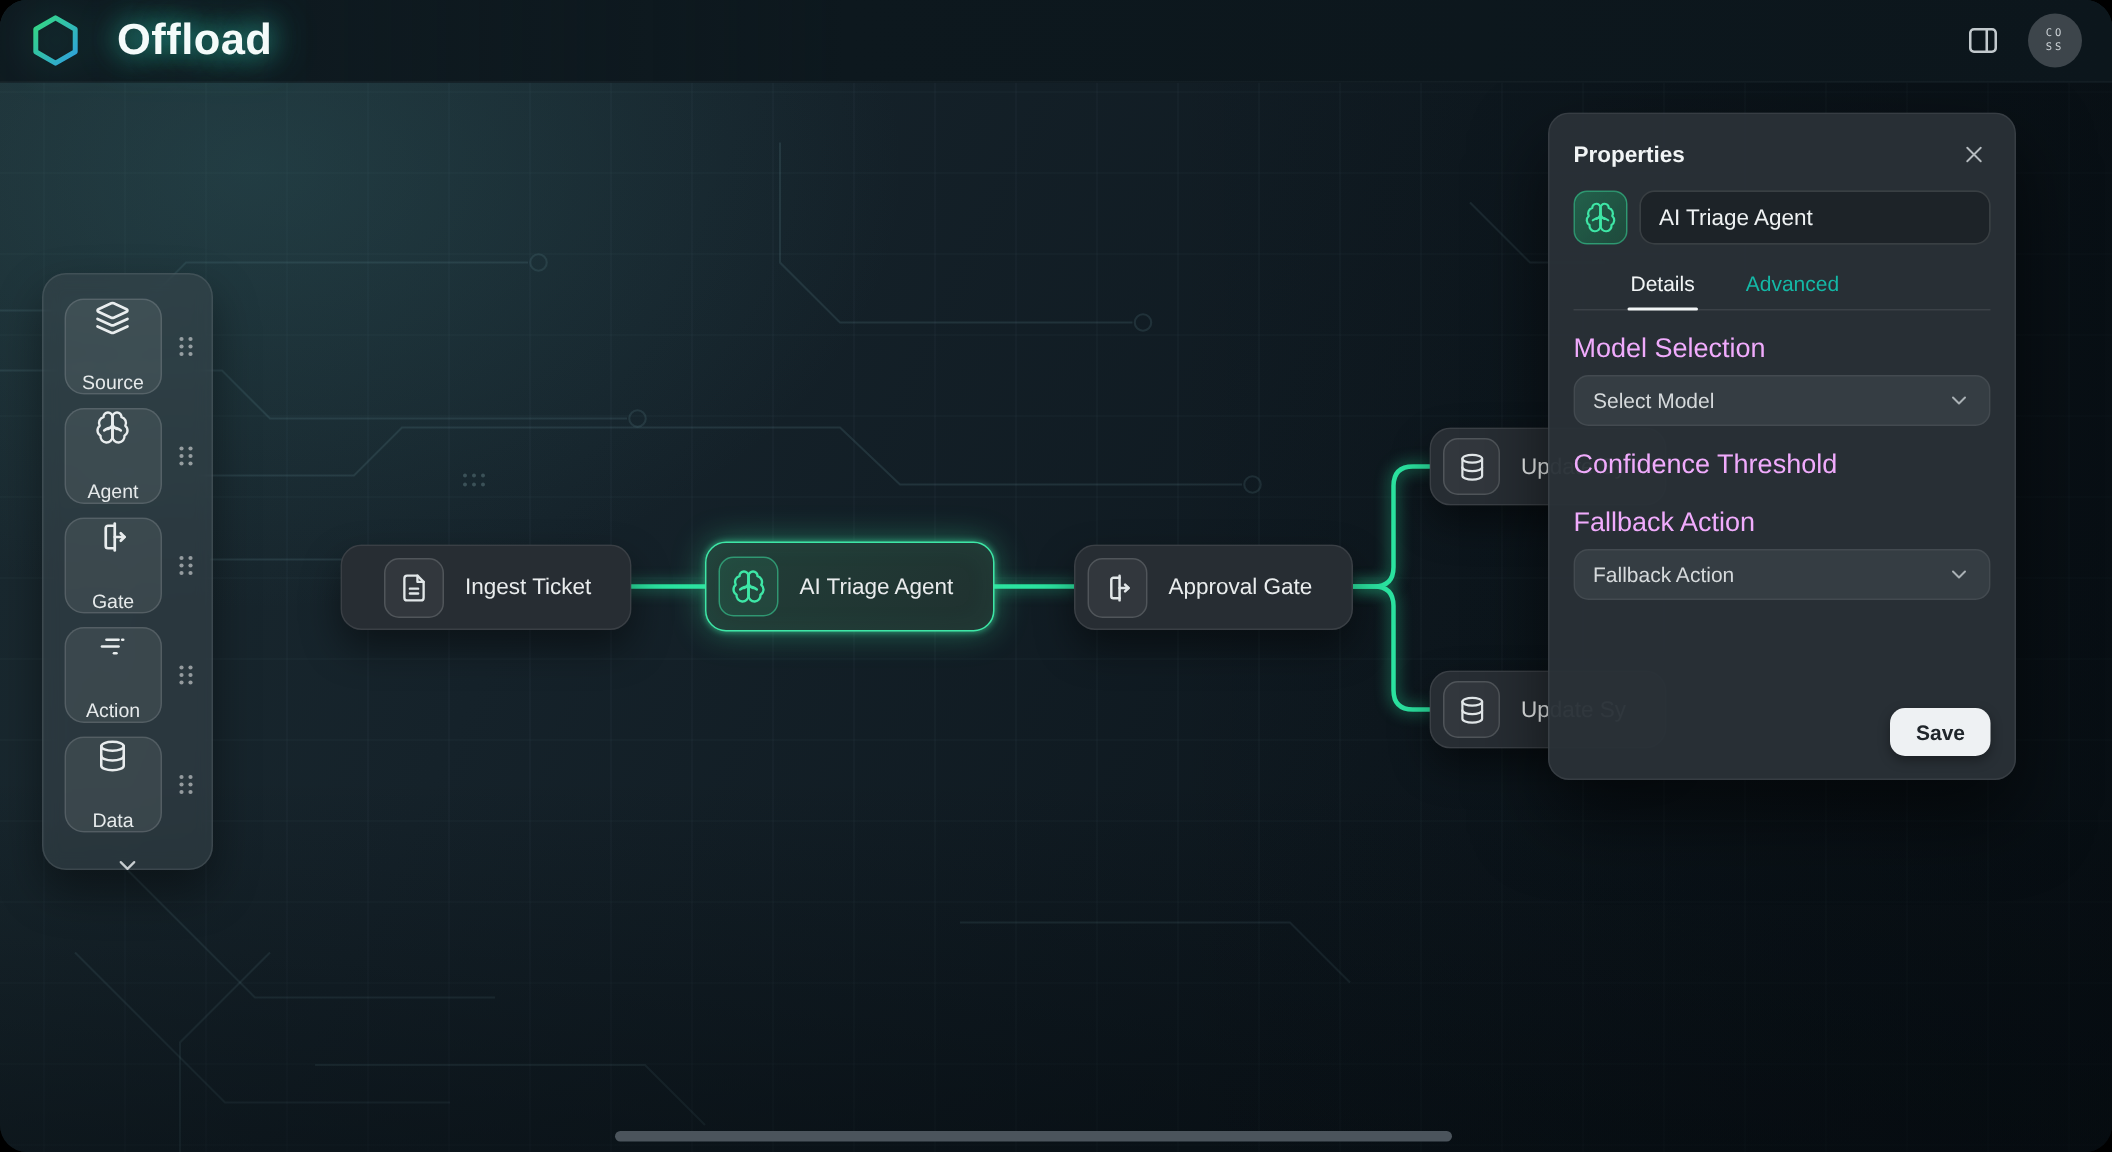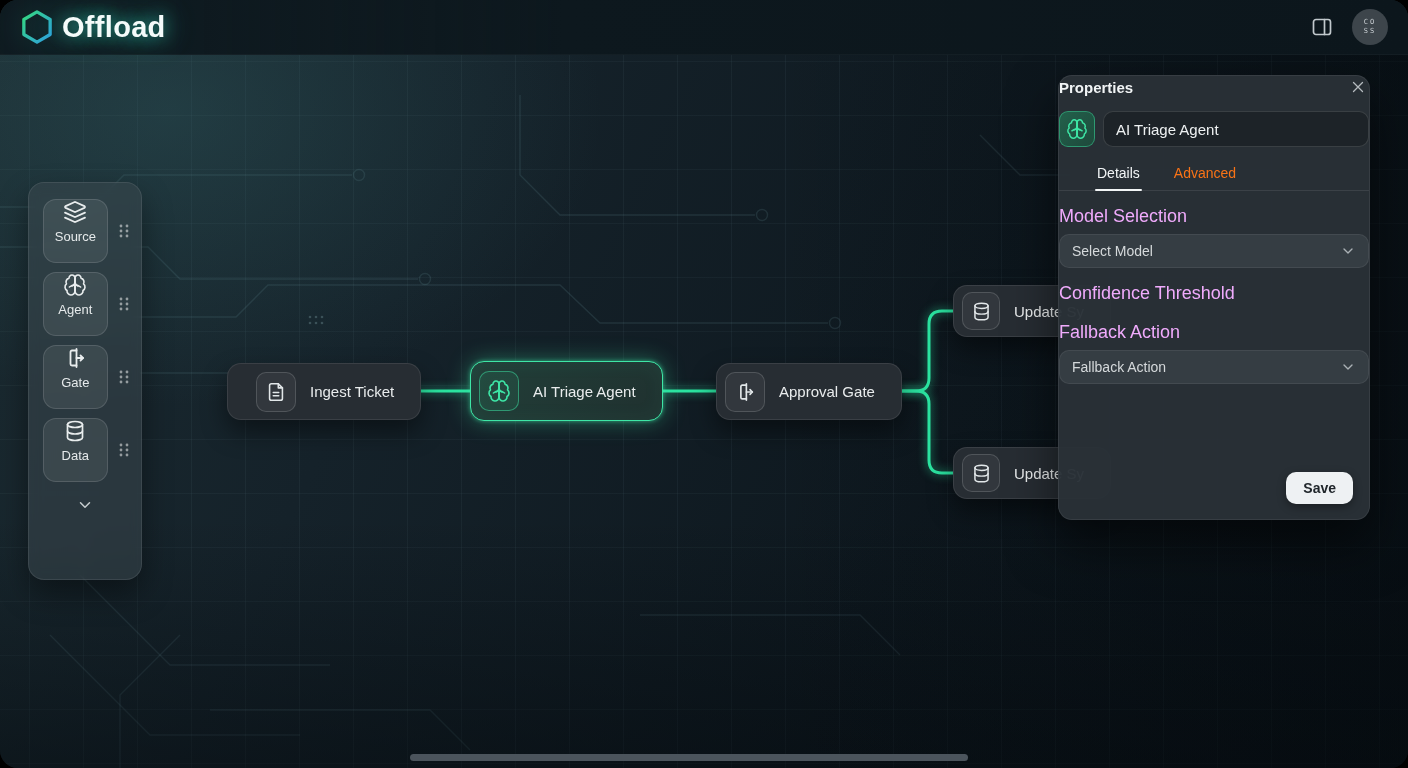--- a/index.html
+++ b/index.html
@@ -5,21 +5,21 @@
   * { margin:0; padding:0; box-sizing:border-box; }
   html,body { width:1408px; height:768px; background:#000; font-family:"Liberation Sans","DejaVu Sans",sans-serif; }
   .screen { position:relative; width:1408px; height:768px; border-radius:18px; overflow:hidden;
             background:linear-gradient(115deg,#1b2b31 0%,#15222a 30%,#0e181f 65%,#0a1218 100%); }
 
   
   .topbar { position:absolute; top:0; left:0; right:0; height:55px; z-index:40;
             background:linear-gradient(90deg,#12202637 0%, #0d181e 40%, #0c161c 100%), #0e191f;
             display:flex; align-items:center; justify-content:space-between; padding:0 20px;
             border-bottom:1px solid rgba(255,255,255,0.03); }
-  .logo { display:flex; align-items:center; gap:8px; filter:drop-shadow(0 0 14px rgba(56,224,202,0.35)); }
+  .logo { display:flex; align-items:center; gap:24px; filter:drop-shadow(0 0 14px rgba(56,224,202,0.35)); }
   .logo svg { display:block; }
   .logo-text { font-size:29px; font-weight:700; color:#f4fbfa; letter-spacing:0.3px;
                text-shadow:0 0 16px rgba(61,229,200,0.5), 0 0 34px rgba(61,229,200,0.28); }
   .topbar-right { display:flex; align-items:center; gap:16px; }
   .icon-btn { width:28px; height:28px; background:none; border:none; color:#c2c9cd; cursor:pointer;
               display:flex; align-items:center; justify-content:center; }
   .avatar { width:36px; height:36px; border-radius:50%; background:#3d454b; border:none; cursor:pointer;
             display:flex; flex-direction:column; align-items:center; justify-content:center;
             font-family:"DejaVu Sans Mono",monospace; font-size:7px; letter-spacing:2px; line-height:1.35;
             color:#ccd2d6; }
@@ -55,46 +55,46 @@
   .node.selected .nicon { border-color:rgba(62,230,166,0.5); color:#3ee6a6; background:rgba(62,230,166,0.08); }
 
   
   .palette { position:absolute; left:28px; top:127px; width:114px; height:398px; z-index:20;
              background:rgba(62,75,81,0.48); border:1px solid rgba(255,255,255,0.09); border-radius:16px;
              box-shadow:0 14px 30px rgba(0,0,0,0.4); backdrop-filter:blur(6px);
              padding:16px 0 6px 14px; display:flex; flex-direction:column; }
   .prow { display:flex; align-items:center; margin-bottom:9px; }
   .pcard { width:66px; height:64px; border-radius:13px; cursor:grab;
            background:rgba(255,255,255,0.08); border:1px solid rgba(255,255,255,0.13);
-           display:flex; flex-direction:column; align-items:center; justify-content:flex-start; gap:5px;
+           display:flex; flex-direction:column; align-items:center; justify-content:space-between; gap:5px;
            color:#e9edee; }
   .pcard .plabel { font-size:13px; color:#e6eaeb; }
   .grip { width:34px; display:flex; align-items:center; justify-content:center; color:rgba(255,255,255,0.5); cursor:grab; }
   .pcollapse { margin:4px auto 0 auto; transform:translateX(-7px); background:none; border:none; color:#c7cdd0; cursor:pointer;
                width:30px; height:20px; display:flex; align-items:center; justify-content:center; }
 
   
-  .panel { position:absolute; left:1058px; top:20px; width:312px; height:445px; z-index:30;
+  .panel { position:absolute; left:1032px; top:20px; width:312px; height:445px; z-index:30;
            background:rgba(41,49,55,0.97); border:1px solid rgba(255,255,255,0.07); border-radius:14px;
-           box-shadow:0 24px 50px rgba(0,0,0,0.55); }
+           box-shadow:0 24px 50px rgba(0,0,0,0.55); padding:16px; }
   .panel-head { display:flex; align-items:center; justify-content:space-between; }
   .panel-title { font-size:15px; font-weight:700; color:#f1f4f5; }
   .close-btn { background:none; border:none; color:#b5bbbf; cursor:pointer; width:22px; height:22px;
                display:flex; align-items:center; justify-content:center; }
   .name-row { display:flex; align-items:center; gap:8px; margin-top:13px; }
   .name-icon { width:36px; height:36px; border-radius:9px; flex:none;
                background:linear-gradient(135deg, rgba(52,211,153,0.25), rgba(52,211,153,0.10)), #1c3a31;
                border:1px solid rgba(62,230,166,0.45); color:#3ee6a6;
                display:flex; align-items:center; justify-content:center; }
   .name-input { flex:1; height:36px; background:rgba(20,26,30,0.55); border:1px solid rgba(255,255,255,0.13);
                 border-radius:10px; color:#eef1f2; font-size:15px; padding:0 12px; outline:none;
                 font-family:"Liberation Sans","DejaVu Sans",sans-serif; }
   .tabs { display:flex; gap:30px; margin-top:18px; border-bottom:1px solid rgba(255,255,255,0.09); }
   .tab { position:relative; background:none; border:none; cursor:pointer; padding:0 2px 9px 2px;
-         font-size:14px; color:#f97316; font-family:inherit; }
+         font-size:14px; color:#14b8a6; font-family:inherit; }
   .tab.active { color:#f2f5f6;margin-left:36px; }
   .tab.active::after { content:""; position:absolute; left:0; right:0; bottom:-1px; height:2px; background:#f2f5f6; border-radius:2px; }
   .field-label { margin-top:15px; font-size:18px; color:#f0abfc; }
   .select { margin-top:7px; height:34px; width:100%; background:#353d43; border:1px solid rgba(255,255,255,0.07);
             border-radius:10px; display:flex; align-items:center; justify-content:space-between;
             padding:0 12px; cursor:pointer; color:#d5d9db; font-size:14px; font-family:inherit; }
   .select .chev { color:#aab1b5; display:flex; }
   .conf-row { display:flex; align-items:center; gap:14px; margin-top:14px; }
   .slider { position:relative; flex:1; height:15px; cursor:pointer; }
   .slider-track { position:absolute; top:6px; left:0; right:0; height:4px; border-radius:2px; background:#4a5158; }
@@ -321,20 +321,33 @@
         </div>
         <span class="grip">
           <svg width="24" height="24" viewBox="0 0 24 24">
               <use href="#sym-grip"></use>
             </svg>
           </span>
       </div>
       <div class="prow">
         <div class="pcard">
           <svg width="24" height="24" viewBox="0 0 24 24">
+              <use href="#sym-action"></use>
+            </svg>
+          <span class="plabel">Action</span>
+        </div>
+        <span class="grip">
+          <svg width="24" height="24" viewBox="0 0 24 24">
+              <use href="#sym-grip"></use>
+            </svg>
+          </span>
+      </div>
+      <div class="prow">
+        <div class="pcard">
+          <svg width="24" height="24" viewBox="0 0 24 24">
               <use href="#sym-database"></use>
             </svg>
           <span class="plabel">Data</span>
         </div>
         <span class="grip">
           <svg width="24" height="24" viewBox="0 0 24 24">
               <use href="#sym-grip"></use>
             </svg>
           </span>
       </div>

